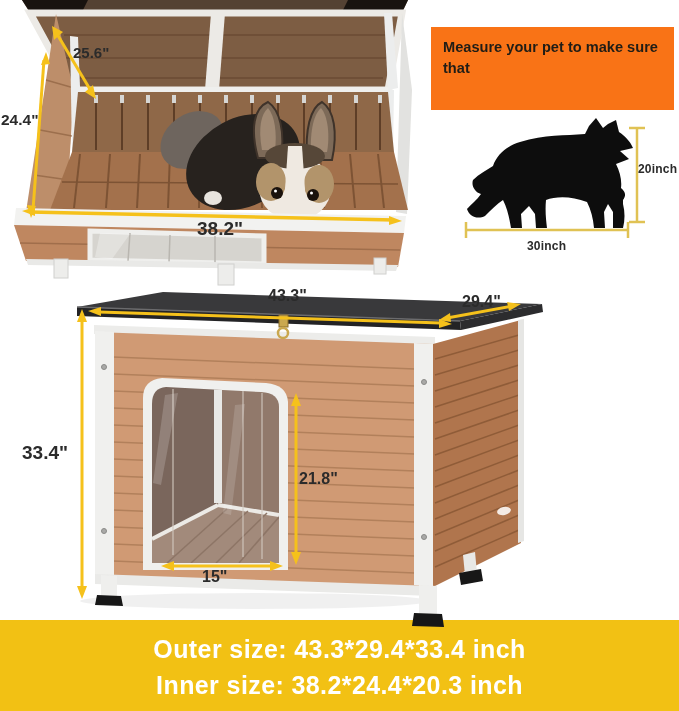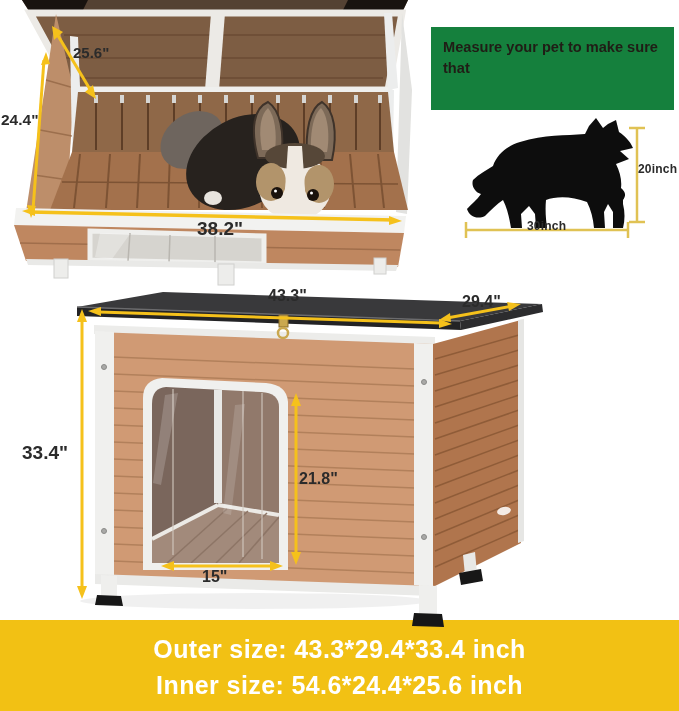--- a/index.html
+++ b/index.html
@@ -13,21 +13,21 @@
     position:absolute; z-index:3; font-weight:700; color:#2b2b2b;
     white-space:nowrap; line-height:1;
   }
   .s13 { font-size:12px; letter-spacing:0.2px; }
   .s15 { font-size:15px; }
   .s155 { font-size:15.5px; }
   .s16 { font-size:16px; }
   .s19 { font-size:19px; }
   #info-box {
     position:absolute; left:431px; top:27px; width:243px; min-height:83px;
-    background:#15803d; color:#201D16; font-weight:700; font-size:14.6px;
+    background:#f97316; color:#201D16; font-weight:700; font-size:14.6px;
     line-height:1.43; padding:10px 8px 11px 12px; z-index:2;
   }
   #size-banner {
     position:absolute; left:0; top:620px; width:679px; height:102px;
     background:#F2C114; z-index:0; text-align:center; padding-top:11px;
   }
   #size-banner::after {
     content:""; position:absolute; left:0; bottom:0; width:100%; height:8px;
     background:#F8E084;
   }
@@ -323,20 +323,20 @@
 
   <div class="dim-label s15" style="left:73px;top:45px;">25.6"</div>
   <div class="dim-label s155" style="left:1px;top:112px;">24.4"</div>
   <div class="dim-label s19" style="left:197px;top:219px;">38.2"</div>
   <div class="dim-label s16" style="left:268px;top:288px;">43.3"</div>
   <div class="dim-label s16" style="left:462px;top:294px;">29.4"</div>
   <div class="dim-label s19" style="left:22px;top:443px;">33.4"</div>
   <div class="dim-label s16" style="left:299px;top:471px;">21.8"</div>
   <div class="dim-label s16" style="left:202px;top:569px;">15"</div>
   <div class="dim-label s13" style="left:638px;top:163px;">20inch</div>
-  <div class="dim-label s13" style="left:527px;top:220px;">30inch</div>
+  <div class="dim-label s13" style="left:527px;top:240px;">30inch</div>
 
   <div id="size-banner">
     <div class="banner-line">Outer size: 43.3*29.4*33.4 inch</div>
-    <div class="banner-line">Inner size: 54.6*24.4*25.6 inch</div>
+    <div class="banner-line">Inner size: 38.2*24.4*20.3 inch</div>
   </div>
 
 </div>
 
 </body></html>

